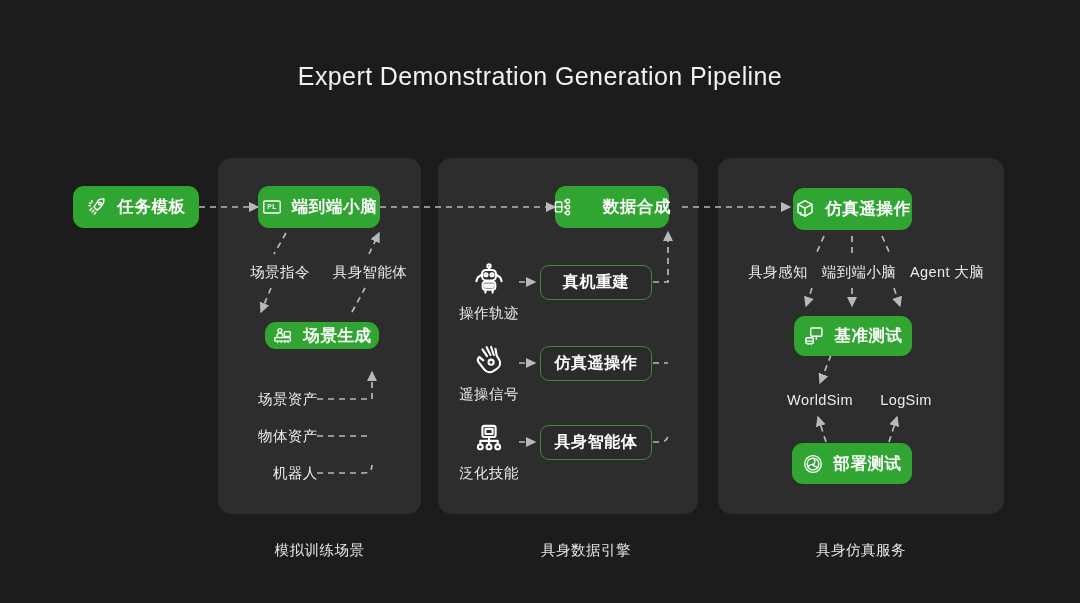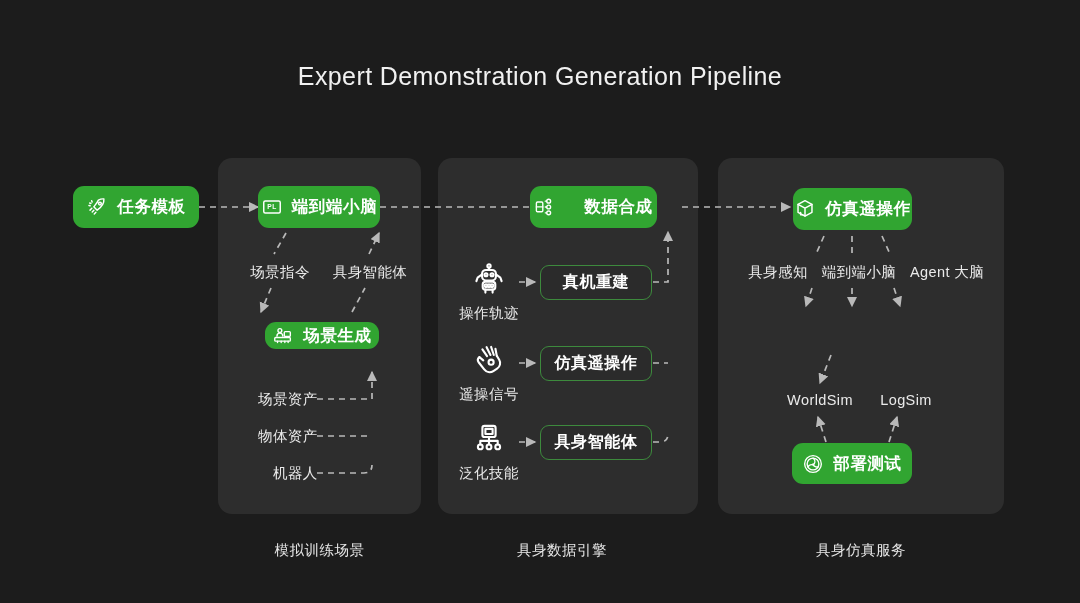--- a/index.html
+++ b/index.html
@@ -187,21 +187,21 @@
         <path d="M6 17.6v1.6M10 17.6v1.6M14 17.6v1.6M17.6 17.6v1.6"></path>
       </svg>
     </span>
     <span>场景生成</span>
   </div>
 
   <div class="lbl" style="left:258px;top:390px;">场景资产</div>
   <div class="lbl" style="left:258px;top:427px;">物体资产</div>
   <div class="lbl" style="left:273px;top:464px;">机器人</div>
 
-  <div class="pill" style="left:530px;top:186px;width:127px;height:42px;gap:28px;">
+  <div class="pill" style="left:555px;top:186px;width:114px;height:42px;gap:28px;">
     <span class="ico">
       <svg viewBox="0 0 24 24" fill="none" stroke="#ffffff" stroke-width="1.5" stroke-linecap="round" stroke-linejoin="round">
         <rect x="2.6" y="6.6" width="7" height="10.6" rx="1.2"></rect>
         <path d="M2.6 11.9h7"></path>
         <circle cx="16" cy="5.6" r="2.1"></circle>
         <circle cx="16" cy="12" r="2.1"></circle>
         <circle cx="16" cy="18.4" r="2.1"></circle>
         <path d="M13.9 5.6h-1.6M13.9 12h-1.6M13.9 18.4h-1.6"></path>
       </svg>
     </span>
@@ -258,32 +258,43 @@
         <path d="M9.6 18.2H7.2v-2.4"></path>
       </svg>
     </span>
     <span>仿真遥操作</span>
   </div>
 
   <div class="lbl c" style="left:734px;top:263px;width:88px;">具身感知</div>
   <div class="lbl c" style="left:813px;top:263px;width:92px;">端到端小脑</div>
   <div class="lbl c" style="left:899px;top:263px;width:96px;">Agent 大脑</div>
 
+  <div class="pill" style="left:794px;top:316px;width:118px;height:40px;">
+    <span class="ico">
+      <svg viewBox="0 0 24 24" fill="none" stroke="#ffffff" stroke-width="1.6" stroke-linecap="round" stroke-linejoin="round">
+        <rect x="8.4" y="3.2" width="12.2" height="9" rx="1.3"></rect>
+        <path d="M14.5 12.2v3.4"></path>
+        <rect x="3.2" y="14" width="8" height="6.3" rx="1.2"></rect>
+        <path d="M3.2 17.6h8M5.6 20.3v.6M8.8 20.3v.6"></path>
+      </svg>
+    </span>
+    <span>基准测试</span>
+  </div>
 
   <div class="lbl c" style="left:775px;top:392px;width:90px;">WorldSim</div>
   <div class="lbl c" style="left:866px;top:392px;width:80px;">LogSim</div>
 
   <div class="pill" style="left:792px;top:443px;width:120px;height:41px;">
     <span class="ico">
       <svg viewBox="0 0 24 24" fill="none" stroke="#ffffff" stroke-width="1.5" stroke-linecap="round" stroke-linejoin="round">
         <circle cx="12" cy="12" r="9.1"></circle>
         <circle cx="12" cy="12" r="6.4"></circle>
         <path d="M12 5.6c2.2 1.6 2.6 4.4 1.2 6.4M17.5 15.2c-2.6 .6 -5 -.9 -5.5 -3.2M6.5 15.2c1.3 -2.3 4 -3 6 -1.9"></path>
       </svg>
     </span>
     <span>部署测试</span>
   </div>
 
   <div class="panel-caption" style="left:218px;top:541px;width:203px;">模拟训练场景</div>
-  <div class="panel-caption" style="left:432px;top:541px;width:260px;">具身数据引擎</div>
+  <div class="panel-caption" style="left:456px;top:541px;width:260px;">具身数据引擎</div>
   <div class="panel-caption" style="left:718px;top:541px;width:286px;">具身仿真服务</div>
 
 </div>
 
 </body></html>

